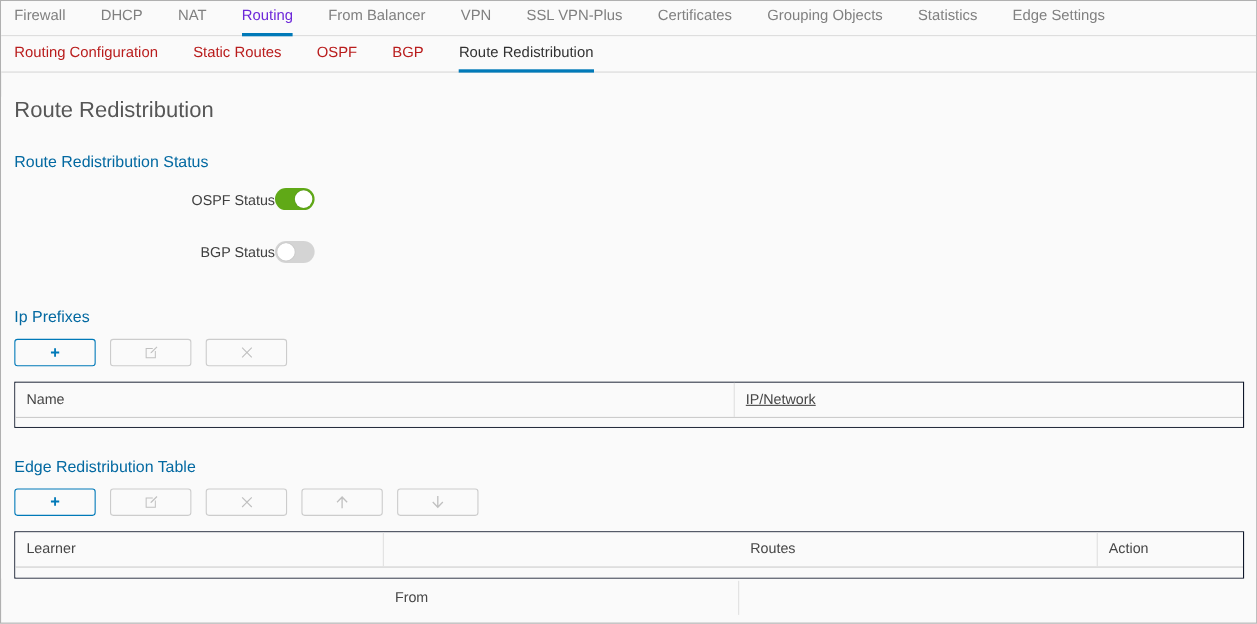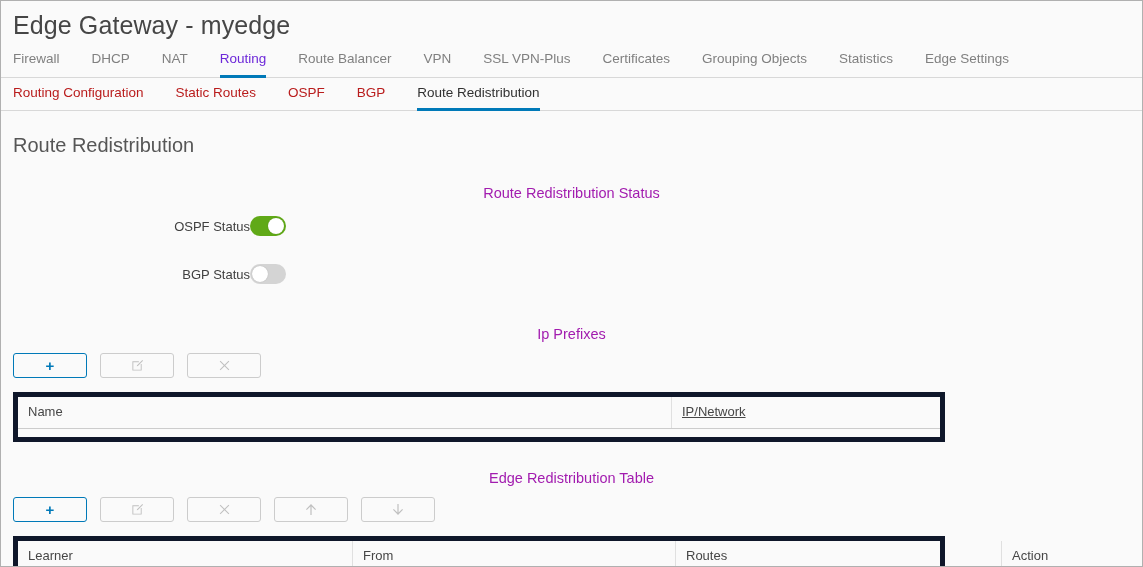--- a/index.html
+++ b/index.html
@@ -95,24 +95,23 @@
   }
   .page-title {
     font-size: 20px;
     font-weight: 400;
     color: #565656;
     margin: 22px 0 0 0;
     line-height: 24px;
   }
   .section-label {
     font-size: 14.5px;
-    color: #a21caf;
+    color: #0369a1;
     margin: 27px 0 0 0;
     line-height: 18px;
-    text-align: center;
   }
 
   
   .toggle-row {
     display: flex;
     align-items: center;
     height: 48px;
   }
   .toggle-label {
     font-size: 13px;
@@ -168,23 +167,23 @@
   .btn.primary .plus {
     font-size: 15px;
     font-weight: bold;
     line-height: 1;
   }
   .btn svg { display: block; }
 
   
   .table {
     margin-top: 14px;
-    border: 5px solid #0f172a;
+    border: 1px solid #0f172a;
     background: #ffffff;
-    width: 932px;
+    width: 1118px;
   }
   .table .thead {
     display: flex;
     height: 31px;
     background: #fafafa;
   }
   .table .th {
     font-size: 13px;
     color: #464646;
     padding: 7px 0 0 10px;
@@ -199,30 +198,27 @@
     border-top: 1px solid #cccccc;
     background: #fafafa;
   }
   .table.t2 .tbody { height: 10px; }
 </style>
 </head>
 <body>
 
 <div class="window">
 
-  <div class="title-bar">
-    <div class="app-title">Edge Gateway - myedge</div>
-  </div>
 
   <div class="tabs-primary" id="primary-tabs">
       <div class="tab">Firewall</div>
       <div class="tab">DHCP</div>
       <div class="tab">NAT</div>
       <div class="tab active">Routing</div>
-      <div class="tab">Route Balancer</div>
+      <div class="tab">From Balancer</div>
       <div class="tab">VPN</div>
       <div class="tab">SSL VPN-Plus</div>
       <div class="tab">Certificates</div>
       <div class="tab">Grouping Objects</div>
       <div class="tab">Statistics</div>
       <div class="tab">Edge Settings</div>
     </div>
 
   <div class="tabs-secondary" id="secondary-tabs">
       <div class="subtab">Routing Configuration</div>
@@ -318,21 +314,21 @@
             <svg width="12" height="13" viewBox="0 0 12 13">
               <path d="M5.4 1 6.6 1 6.6 9.6 10.2 6 11 6.8 6 12 1 6.8 1.8 6 5.4 9.6z" fill="#c0c0c0"></path>
             </svg>
           </span>
         </div>
       </div>
 
     <div class="table t2">
       <div class="thead" id="rrt-head">
           <div class="th" style="width: 335px; flex: 0 0 auto;">Learner</div>
-          <div class="th" style="width: 323px; flex: 0 0 auto;">From</div>
+          <div class="th" style="width: 323px; flex: 0 0 auto; margin-top: 44px;">From</div>
           <div class="th" style="width: 326px; flex: 0 0 auto;">Routes</div>
           <div class="th" style="width: 132px; flex: 0 0 auto;">Action</div>
         </div>
       <div class="tbody"></div>
     </div>
 
   </div>
 </div>
 
 </body></html>

